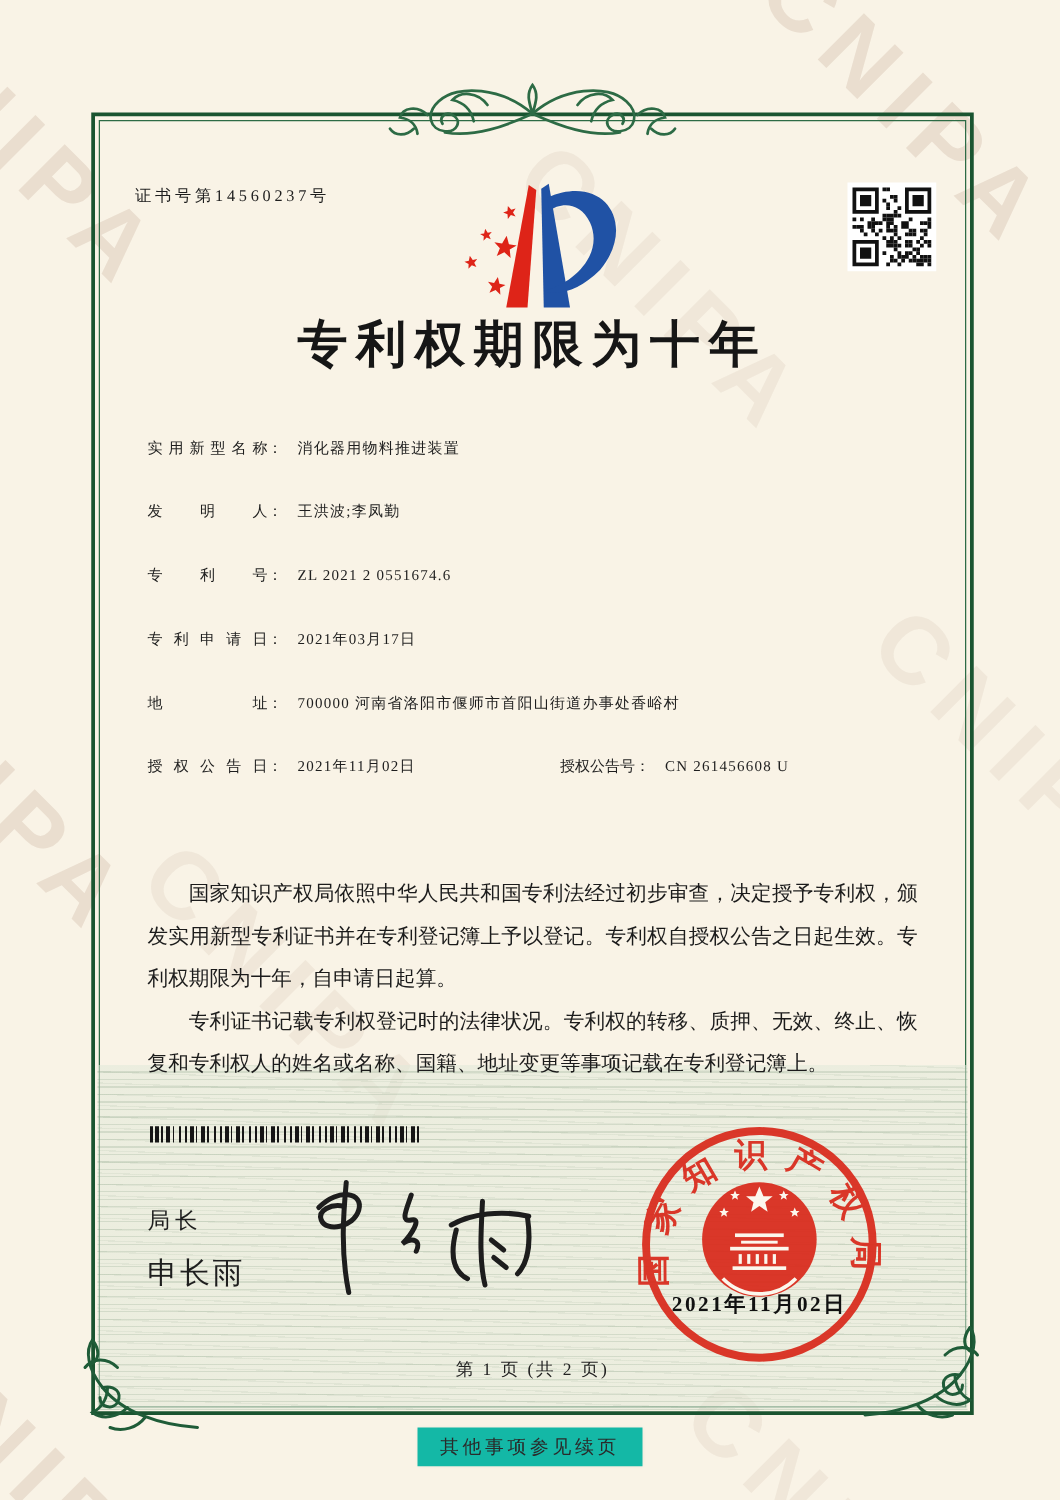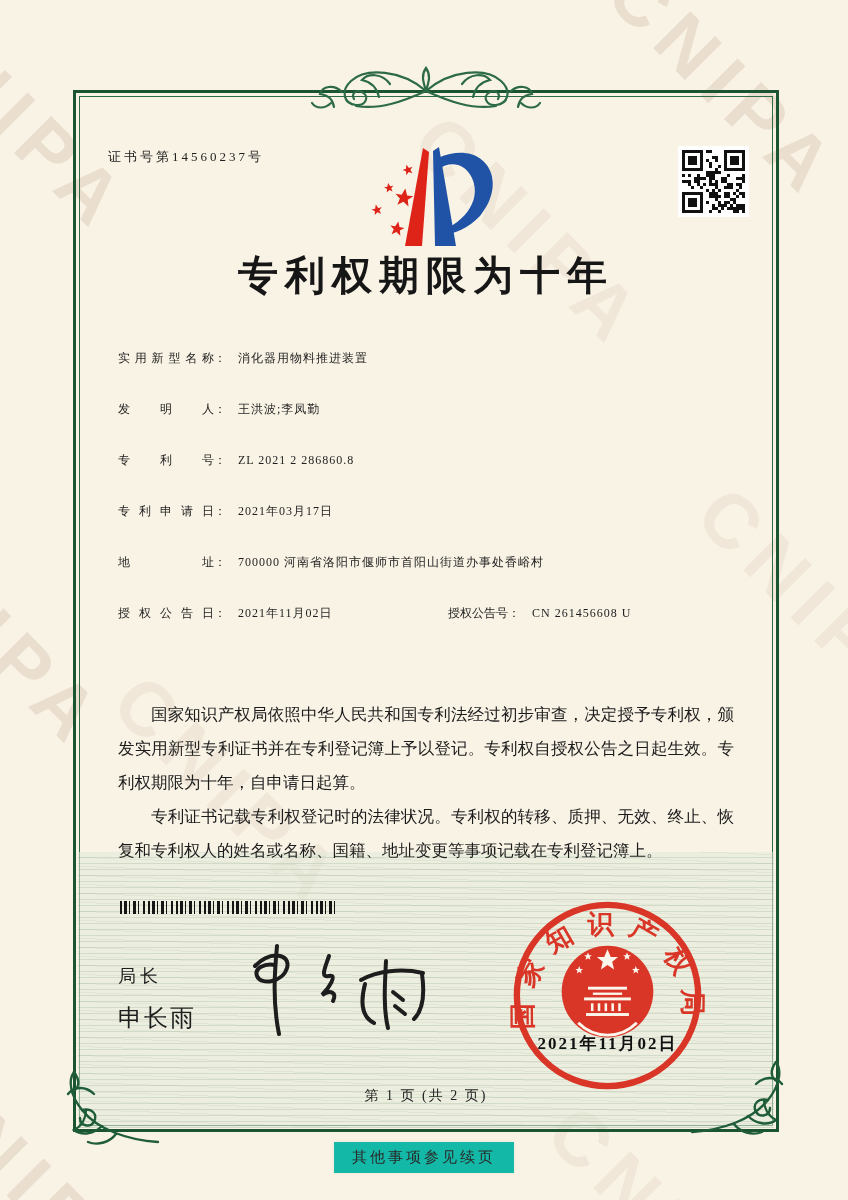--- a/index.html
+++ b/index.html
@@ -313,21 +313,21 @@
 <div class="abs page-title">专利权期限为十年</div>
 
 <div class="abs fields">
   <div class="frow">
     <span class="flabel">实用新型名称</span><span class="colon">：</span><span class="fvalue">消化器用物料推进装置</span>
   </div>
   <div class="frow">
     <span class="flabel">发明人</span><span class="colon">：</span><span class="fvalue">王洪波;李凤勤</span>
   </div>
   <div class="frow">
-    <span class="flabel">专利号</span><span class="colon">：</span><span class="fvalue">ZL 2021 2 286860.8</span>
+    <span class="flabel">专利号</span><span class="colon">：</span><span class="fvalue">ZL 2021 2 0551674.6</span>
   </div>
   <div class="frow">
     <span class="flabel">专利申请日</span><span class="colon">：</span><span class="fvalue">2021年03月17日</span>
   </div>
   <div class="frow">
     <span class="flabel">地址</span><span class="colon">：</span><span class="fvalue">700000 河南省洛阳市偃师市首阳山街道办事处香峪村</span>
   </div>
   <div class="frow">
     <span class="fcol1">
       <span class="flabel">授权公告日</span><span class="colon">：</span><span class="fvalue">2021年11月02日</span>

